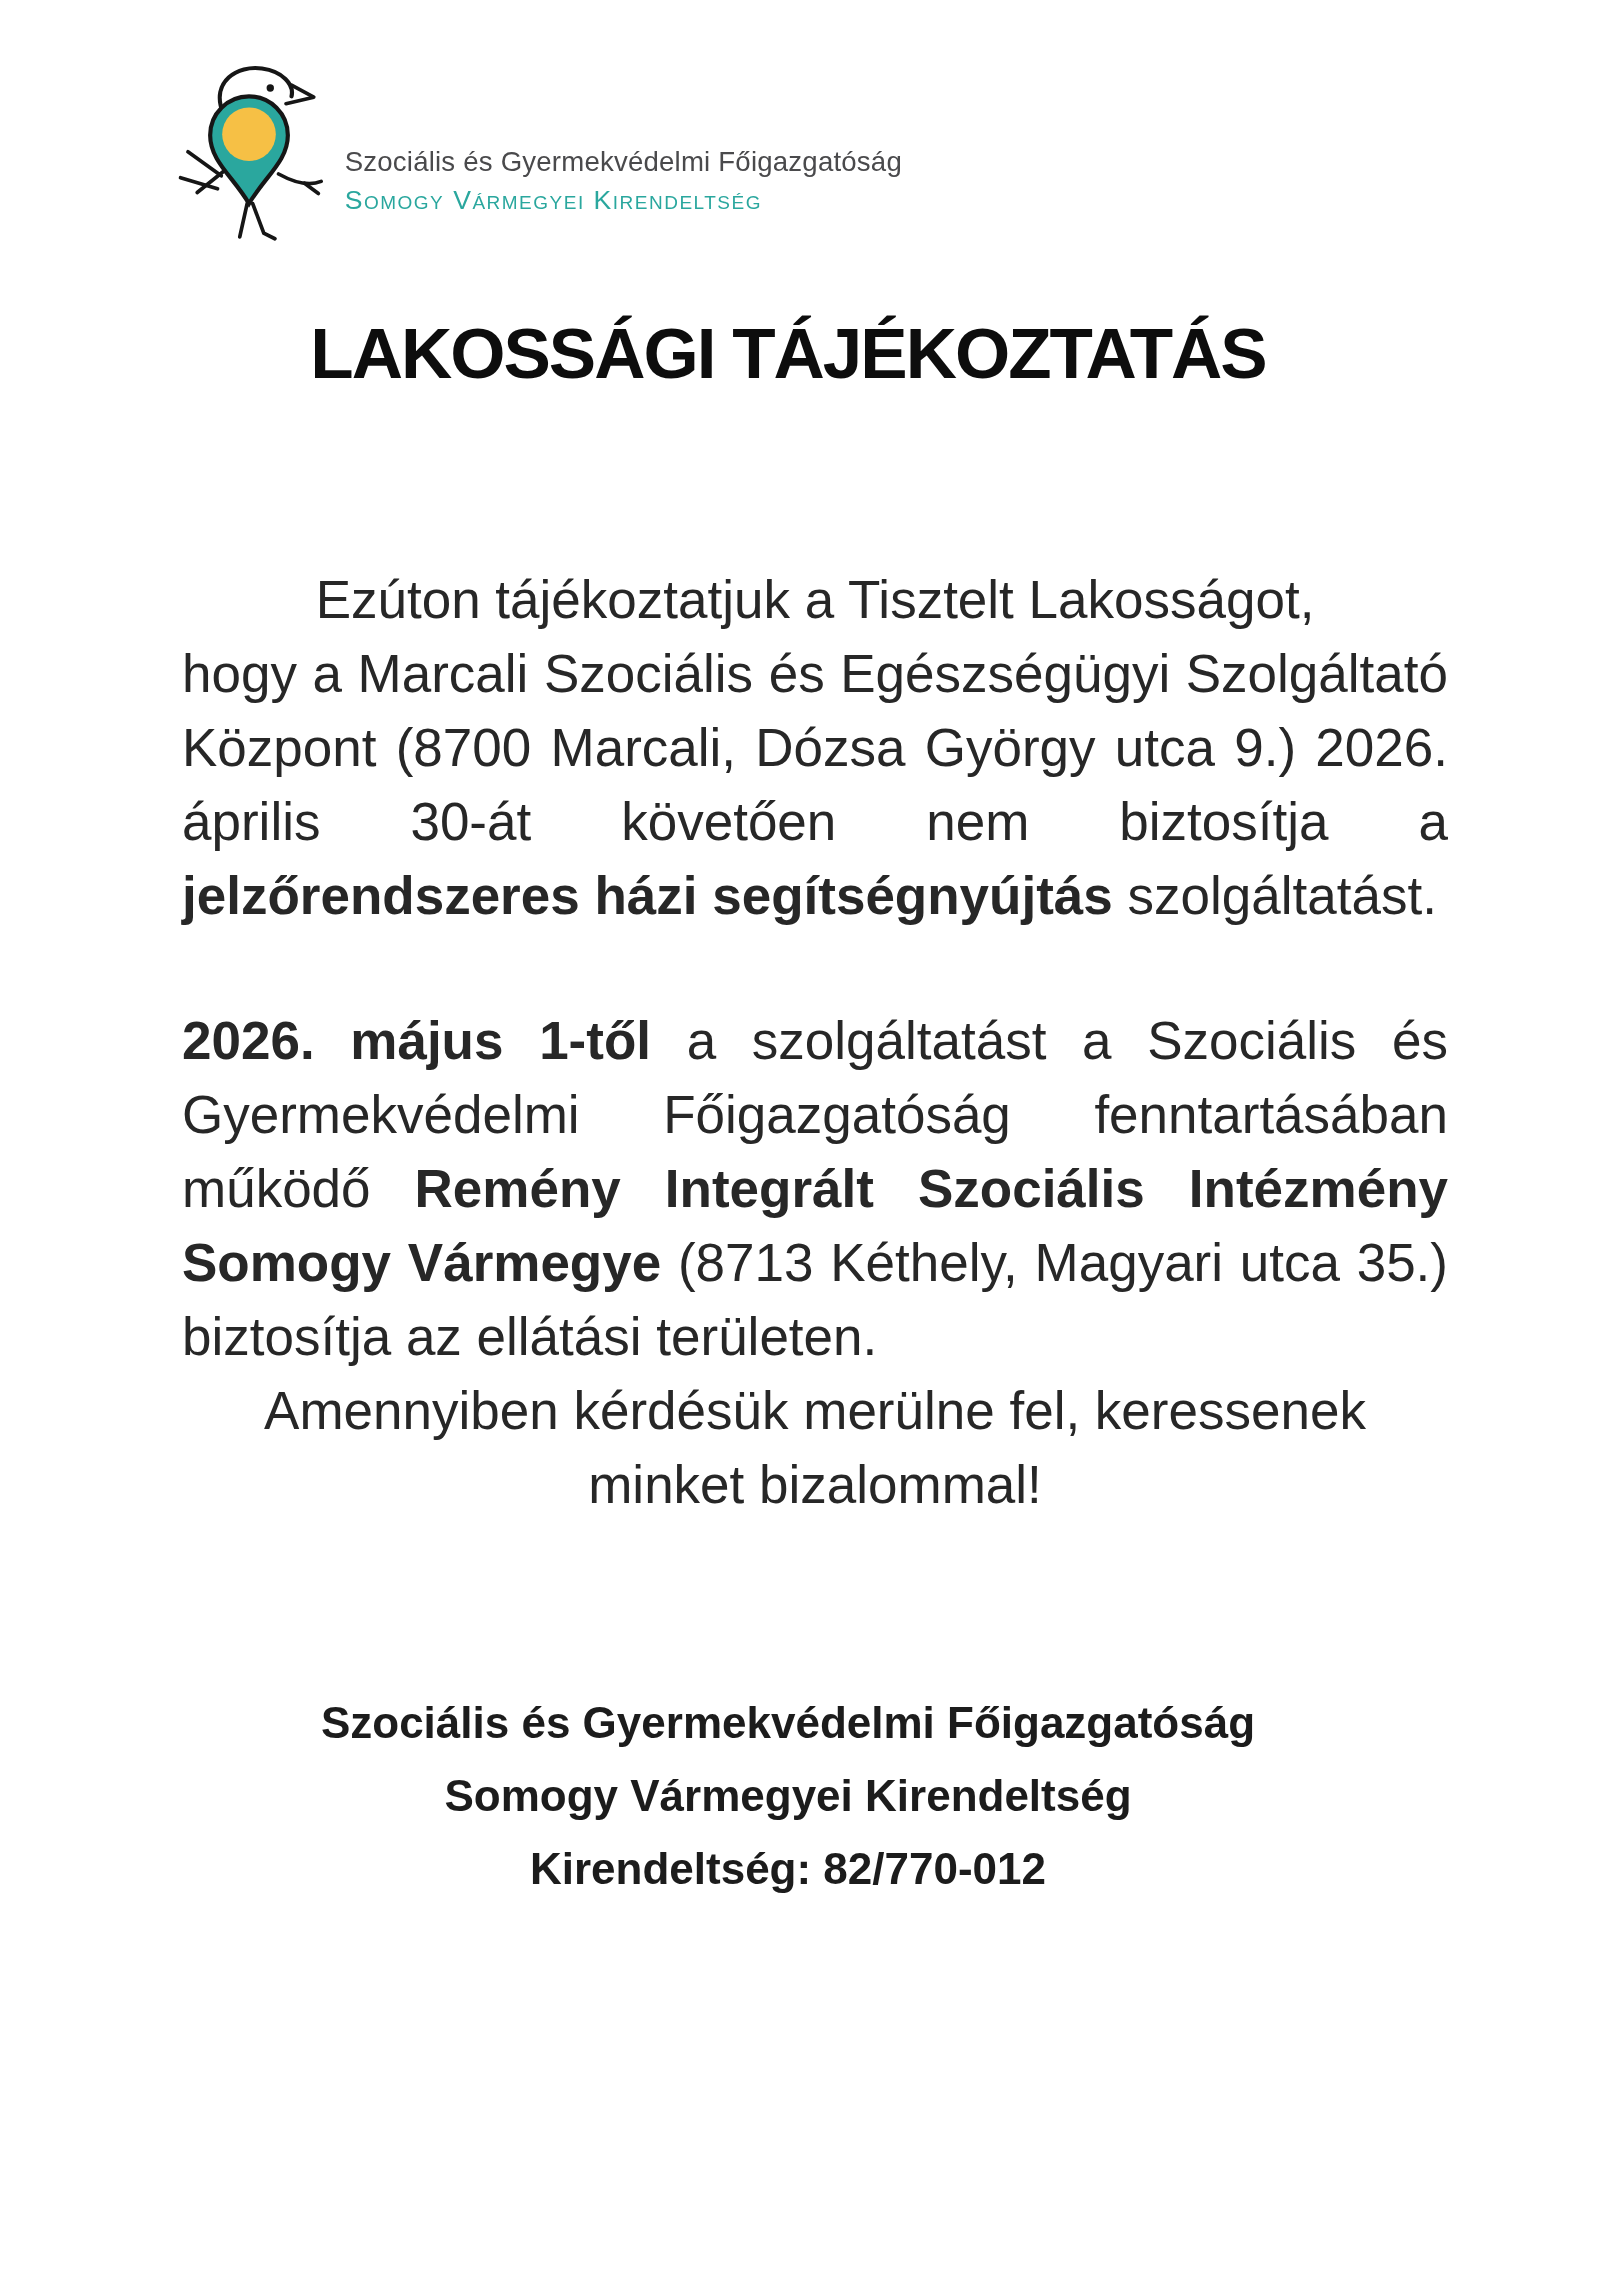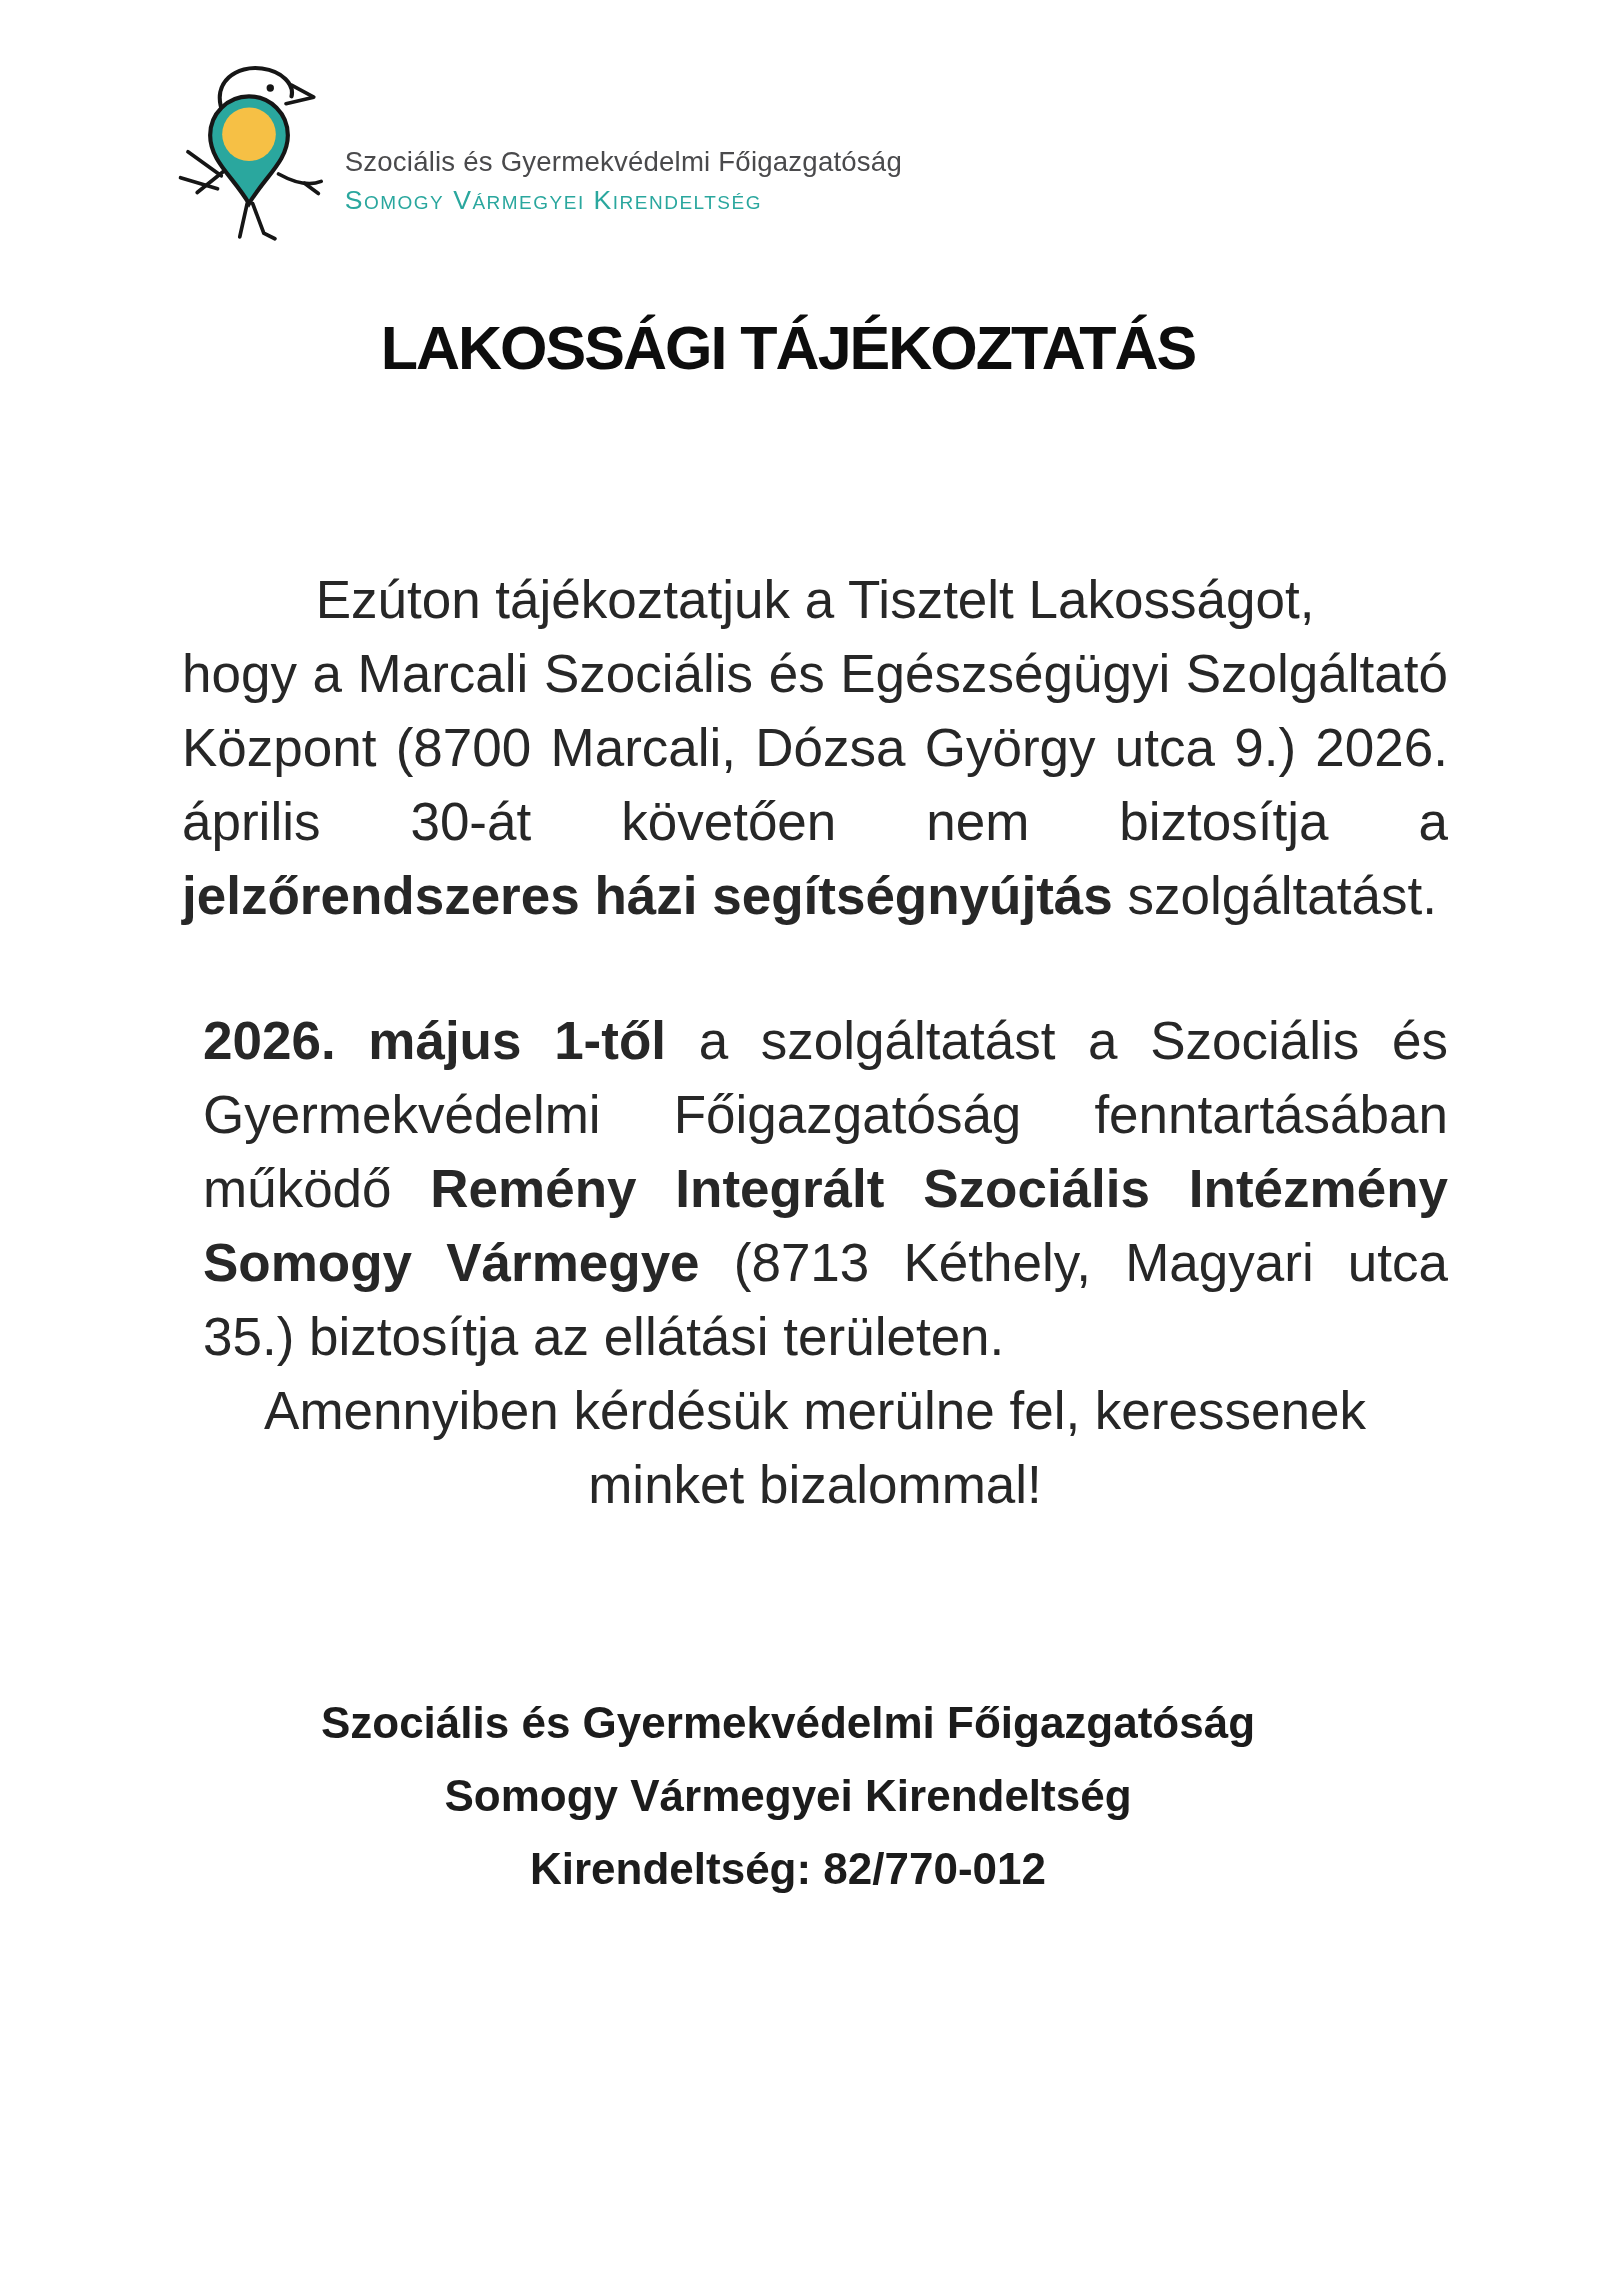--- a/index.html
+++ b/index.html
@@ -41,41 +41,41 @@
     color: #2aa79e;
   }
 
   
   .title {
     position: absolute;
     top: 313px;
     left: 0;
     right: 0;
     text-align: center;
-    font-size: 61px;
+    font-size: 71px;
     font-weight: 700;
     letter-spacing: -2px;
     color: #0d0d0d;
     white-space: nowrap;
   }
 
   
   .content {
     position: absolute;
     top: 563px;
     left: 182px;
     width: 1266px;
     font-size: 53px;
     line-height: 74px;
     color: #272727;
   }
   .content p { margin: 0; }
   .intro { text-align: center; }
   .para { text-align: justify; }
-  .para.gap { margin-top: 71px; margin-left: 21px; }
+  .para.gap { margin-top: 71px; }
   .closing { text-align: center; margin-top: 71px; }
   strong { font-weight: 700; }
 
   
   .footer {
     position: absolute;
     top: 1686px;
     left: 0;
     right: 0;
     text-align: center;

